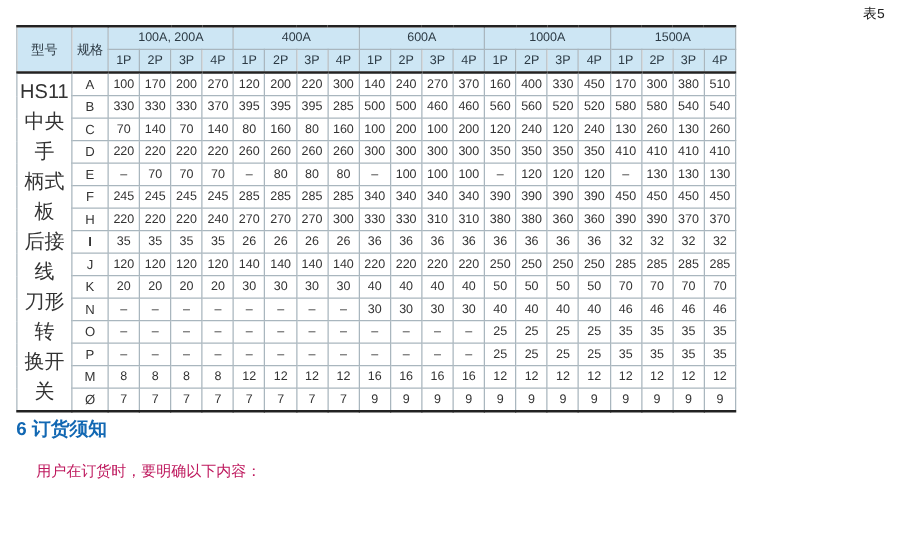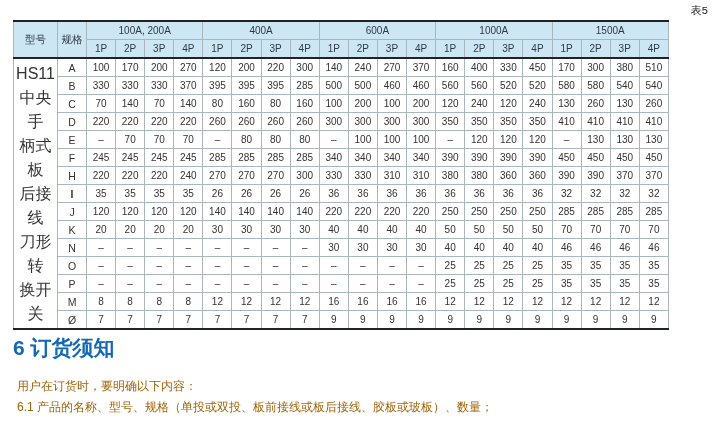--- a/index.html
+++ b/index.html
@@ -10,21 +10,21 @@
     color:#333;
     position:relative;
     overflow:hidden;
   }
   .table5-label {
     position:absolute; top:3px; right:12px;
     font-size:11px; color:#222;font-family:Liberation Mono, monospace;
   }
   table.spec {
     position:absolute; top:20px; left:13px;
-    width:656px;
+    width:576px;
     border-collapse:collapse;
     table-layout:fixed;
     border-top:2px solid #222;
     border-bottom:2px solid #222;
   }
   table.spec th, table.spec td {
     border:1px solid #a9b6be;
     font-weight:normal;
     text-align:center;
     vertical-align:middle;
@@ -52,29 +52,29 @@
     white-space:pre-line;
     color:#333;
   }
   table.spec td.row-label { font-size:10.5px; }
   table.spec td.bold-label { font-weight:bold; }
   .order-section {
     position:absolute; left:13px; top:334px; width:694px;
   }
   .order-section h2 {
     margin:0 0 16px 0;
-    font-size:21px;
+    font-size:15px;
     font-weight:bold;
     color:var(--heading-blue,#1268b3);
   }
   .order-section p {
-    margin:4px; padding:0;
+    margin:16px; padding:0;
     font-size:12px;
     line-height:16.5px;
-    color:#a16207;
+    color:#be185d;
   }
 </style>
 </head>
 <body>
 
 <div class="table5-label">表5</div>
 
 <table class="spec">
   <colgroup>
       <col style="width: 44px;">
@@ -484,14 +484,13 @@
         <td>9</td>
         <td>9</td>
         <td>9</td>
       </tr>
     </tbody>
 </table>
 
 <div class="order-section">
   <h2>6 订货须知</h2>
   <p>用户在订货时，要明确以下内容：</p>
-  <p>6.1 产品的名称、型号、规格（单投或双投、板前接线或板后接线、胶板或玻板）、数量；</p>
 </div>
 
 </body></html>

